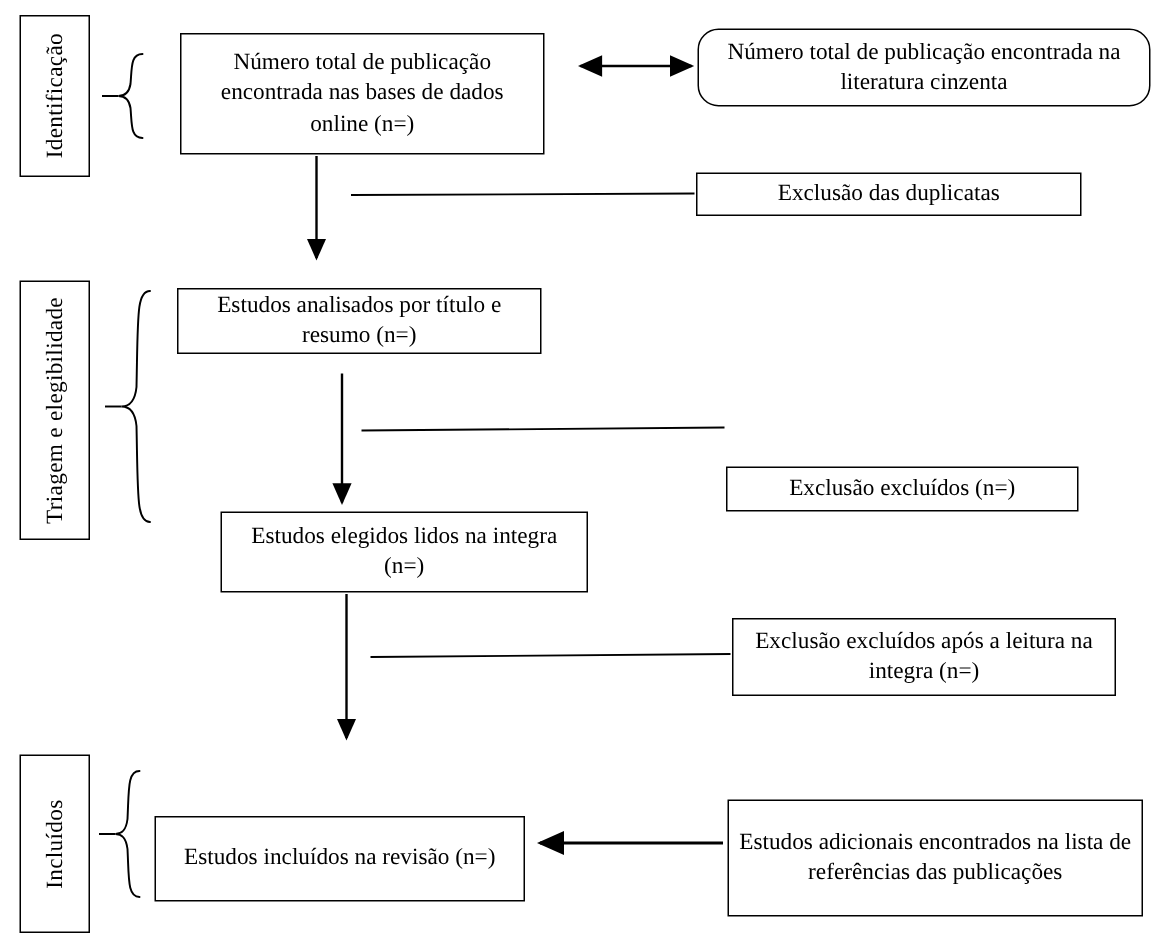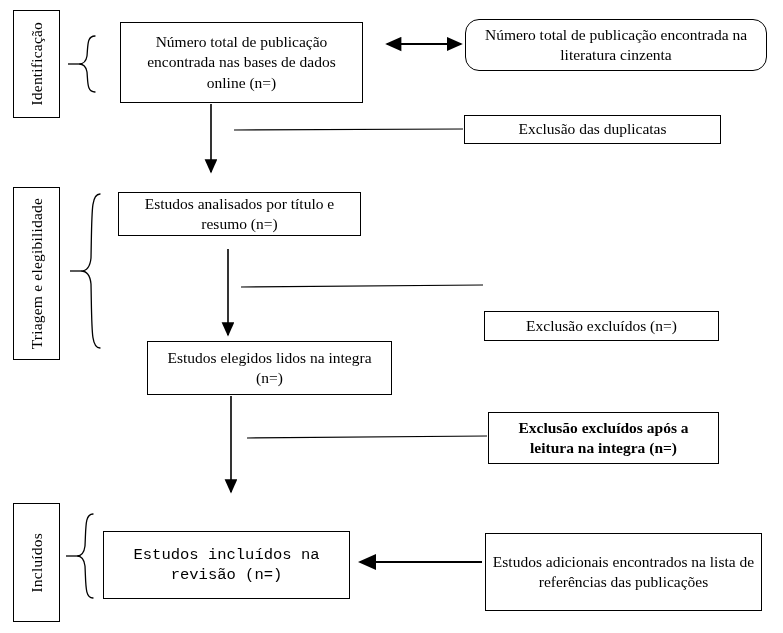--- a/index.html
+++ b/index.html
@@ -89,25 +89,25 @@
   </div>
 
   <div class="box" style="left:484px; top:271px; width:235px; height:30px;margin-top:40px;">
     <div>Exclusão excluídos (n=)</div>
   </div>
 
   <div class="box" style="left:112px; top:341px; width:245px; height:54px;margin-left:35px;">
     <div>Estudos elegidos lidos na integra (n=)</div>
   </div>
 
-  <div class="box" style="left:488px; top:412px; width:231px; height:52px;font-weight:bold;">
+  <div class="box" style="left:488px; top:412px; width:256px; height:52px;">
     <div>Exclusão excluídos após a leitura na integra (n=)</div>
   </div>
 
-  <div class="box" style="left:103px; top:531px; width:247px; height:68px;font-family:Liberation Mono, monospace;">
+  <div class="box" style="left:103px; top:544px; width:247px; height:57px;">
     <div>Estudos incluídos na revisão (n=)</div>
   </div>
 
   <div class="box" style="left:485px; top:533px; width:277px; height:78px;">
     <div>Estudos adicionais encontrados na lista de referências das publicações</div>
   </div>
 
   <svg class="svg-layer" viewBox="0 0 783 633" xmlns="http://www.w3.org/2000/svg">
     <defs>
       <marker id="arrowEnd" markerWidth="10" markerHeight="10" refX="8" refY="4" orient="auto" markerUnits="strokeWidth">

